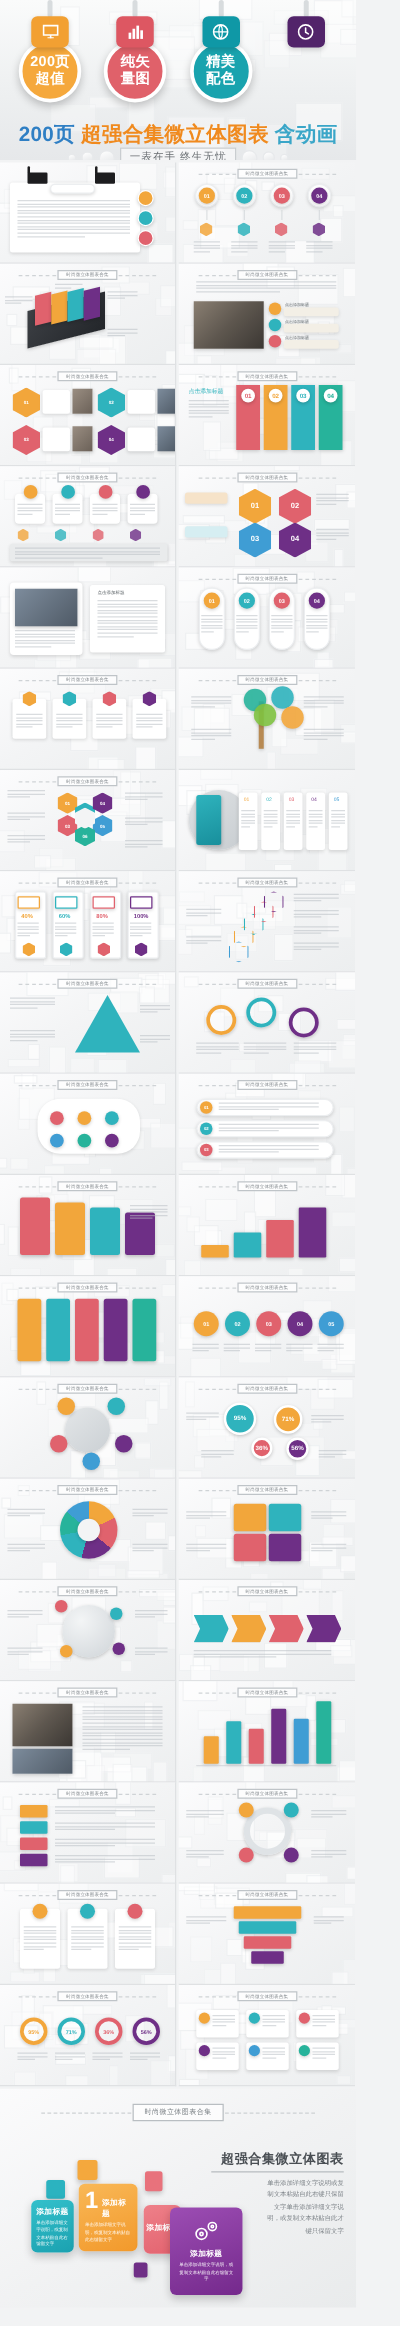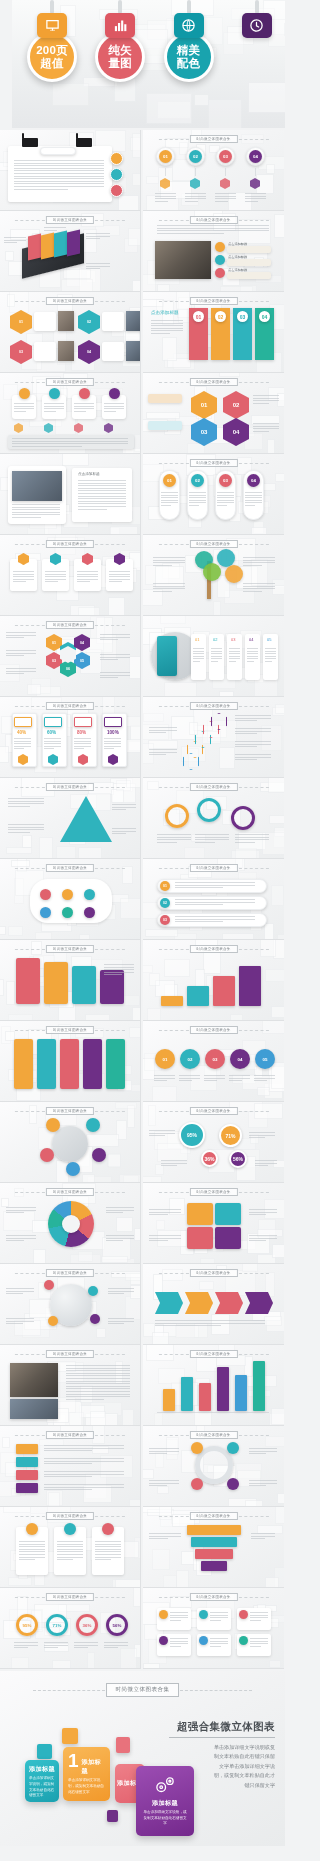--- a/index.html
+++ b/index.html
@@ -14,21 +14,20 @@
   }
   .page { width: 285px; height: 1861px; position: relative; }
 
   
   .hero {
     position: relative;
     width: 285px;
     height: 128px;
     background: linear-gradient(180deg,#fafbfb 0%,#eef0f1 55%,#e6e8ea 100%);
     overflow: hidden;
-    margin-left: 12px;
   }
   .hero-blocks { position:absolute; inset:0; opacity:.65; }
   .hb { position:absolute; background:#fff; border:1px solid #eceef0; }
   .bulbs { position:absolute; top:0; left:0; width:285px; height:100px;
            display:flex; justify-content:space-around; align-items:flex-start; padding:0 6px; }
   .bulb { position:relative; width:56px; display:flex; flex-direction:column; align-items:center; }
   .bulb-stem { width:4px; height:14px; background:#d8dcde; border-radius:2px; }
   .bulb-cap {
     width:30px; height:25px; border-radius:5px;
     display:flex; align-items:center; justify-content:center;
@@ -234,21 +233,35 @@
         <div class="bulb-cap" id="cap3" style="background: rgb(82, 36, 106);">
           <svg viewBox="0 0 24 24">
               <circle cx="12" cy="12" r="9" fill="none" stroke="#fff" stroke-width="2"></circle>
               <path d="M12 7v5.5l3.5 2" fill="none" stroke="#fff" stroke-width="2" stroke-linecap="round"></path>
             </svg>
         </div>
       </div>
 
     </div>
 
-
+    <div class="title-main">
+      <span class="t-blue">200页</span>
+      <span class="t-orange">超强合集微立体图表</span>
+      <span class="t-cyan">含动画</span>
+    </div>
+
+    <div class="sub-row">
+      <div class="dot" style="width:7px;height:7px;"></div>
+      <div class="dot" style="width:10px;height:10px;"></div>
+      <div class="dot" style="width:13px;height:13px;"></div>
+      <div class="sub-box">一表在手  终生无忧</div>
+      <div class="dot" style="width:13px;height:13px;"></div>
+      <div class="dot" style="width:10px;height:10px;"></div>
+      <div class="dot" style="width:7px;height:7px;"></div>
+    </div>
   </div>
 
   <div class="grid" id="grid" style="top: 130px; height: 1539px; position: absolute; left: 0px;">
       <div class="slide" style="left: 0px; top: 0px;">
         <div class="sq" style="width: 9.59663px; height: 13.4752px; left: 132.335px; top: 42.5021px; opacity: 0.41;"></div>
         <div class="sq" style="width: 10.6384px; height: 26.8248px; left: 55.0629px; top: 18.2479px; opacity: 0.38;"></div>
         <div class="sq" style="width: 27.2723px; height: 24.8013px; left: 36.7153px; top: 44.6764px; opacity: 0.41;"></div>
         <div class="sq" style="width: 31.5873px; height: 13.7391px; left: 130.484px; top: 7.4416px; opacity: 0.39;"></div>
         <div class="sq" style="width: 10.9457px; height: 13.329px; left: 15.5834px; top: 20.0337px; opacity: 0.64;"></div>
         <div class="sq" style="width: 31.3494px; height: 15.5209px; left: 96.1086px; top: 47.2873px; opacity: 0.25;"></div>

